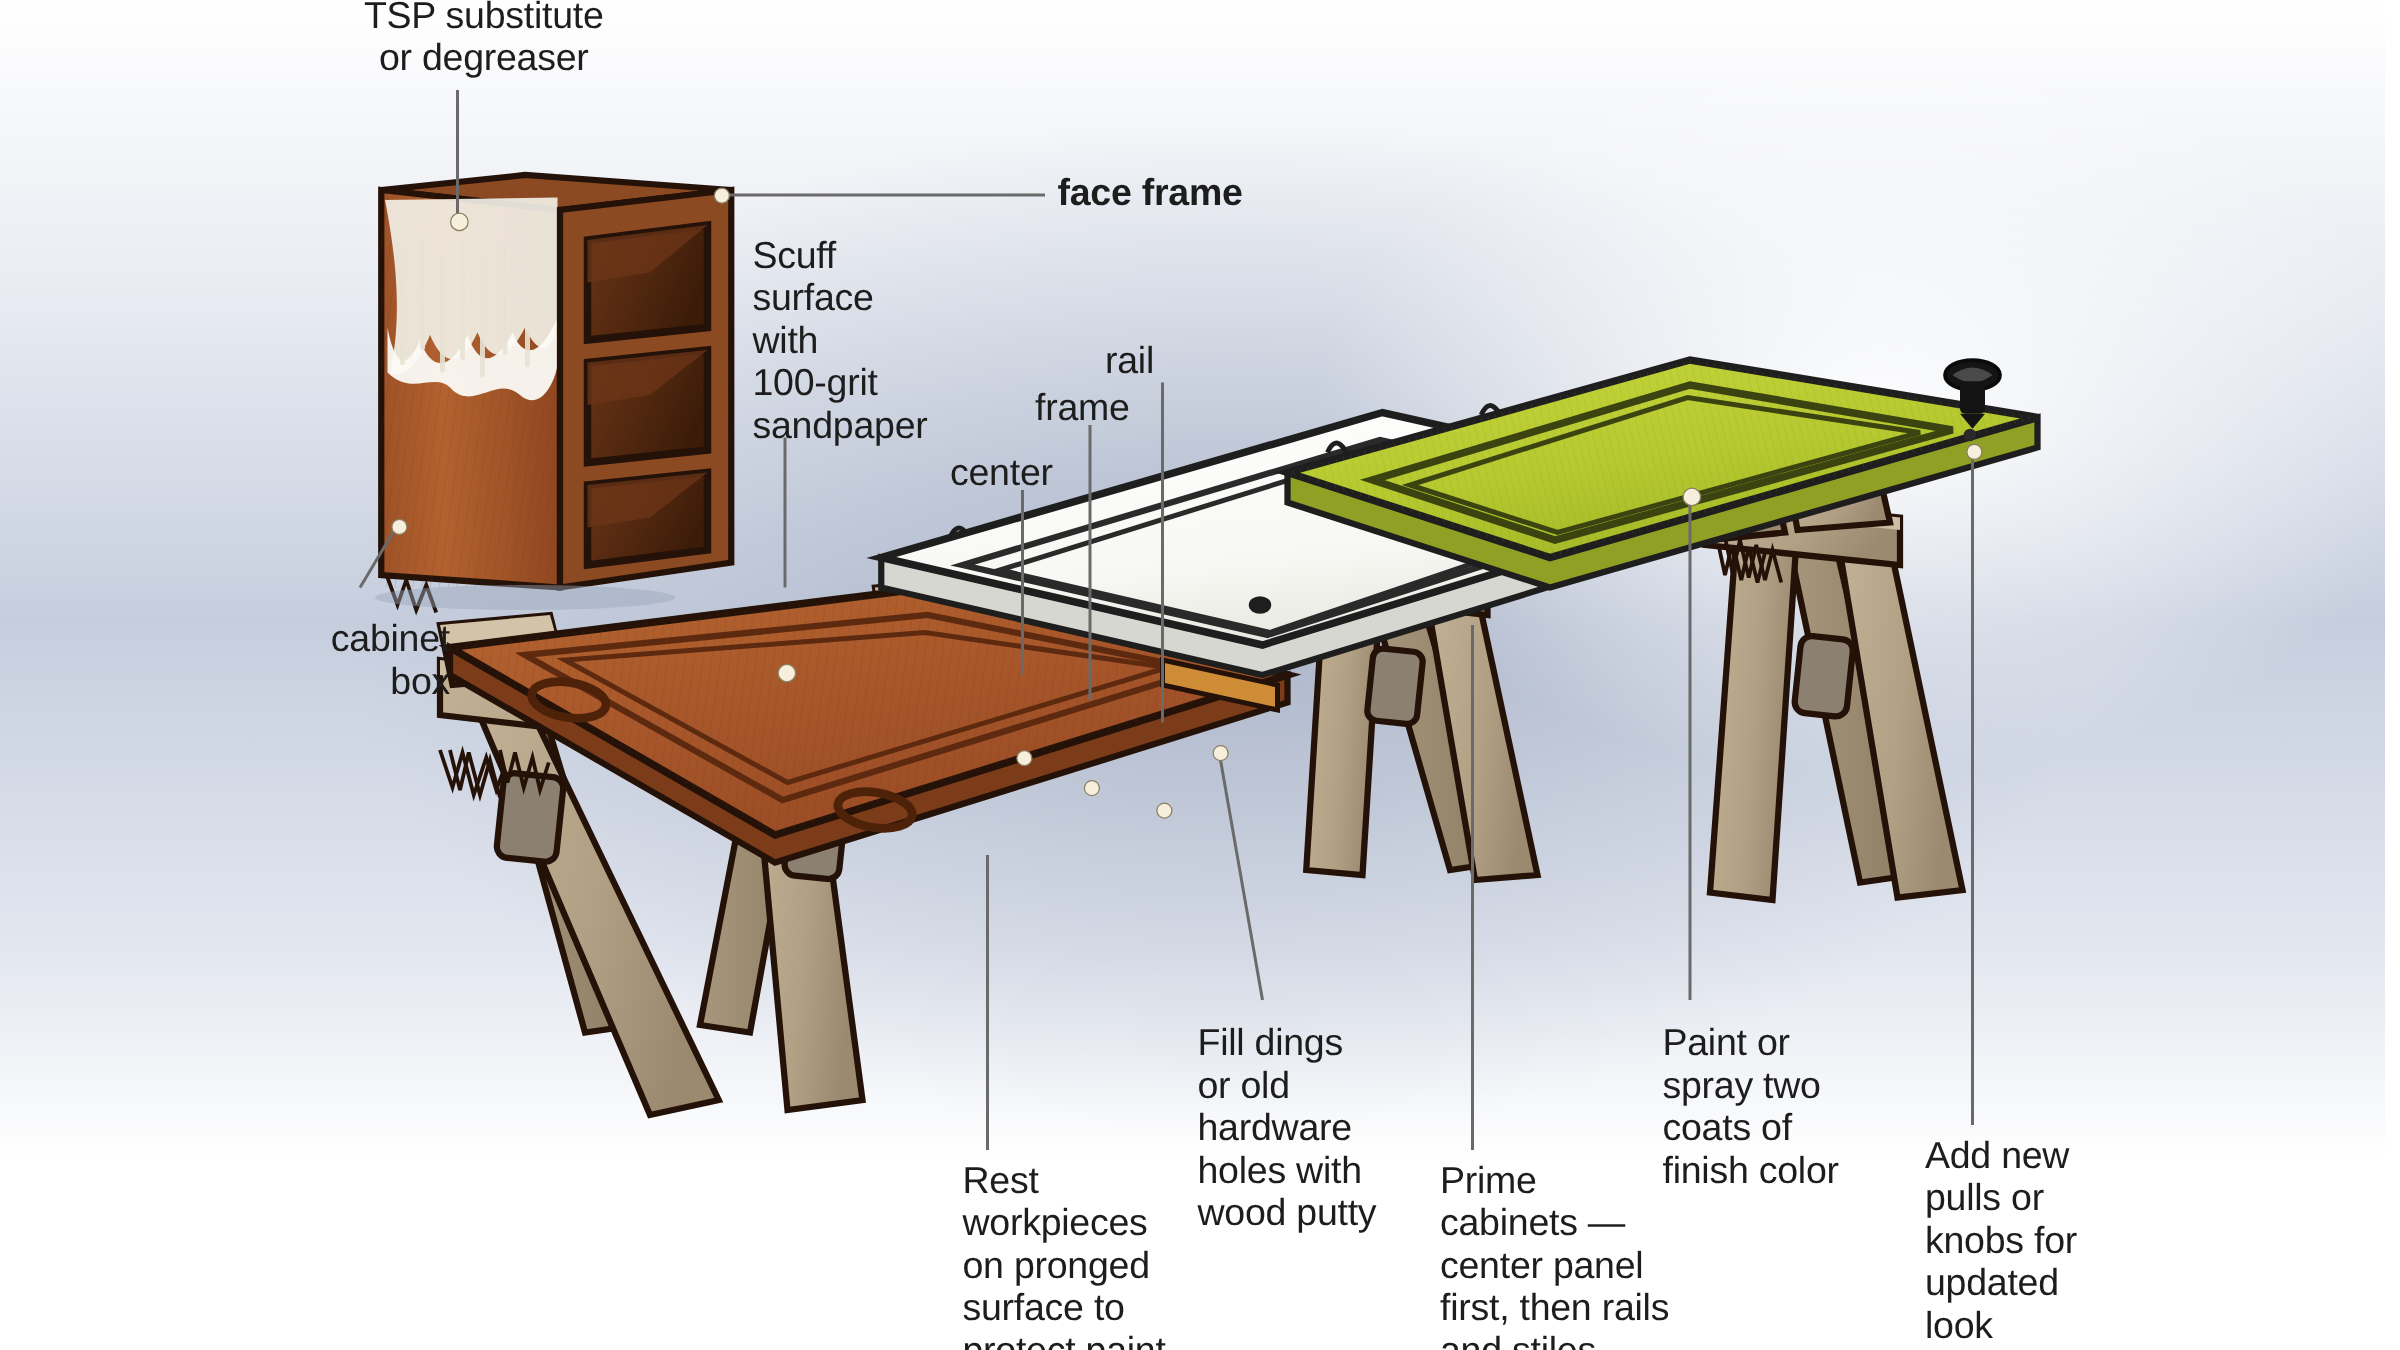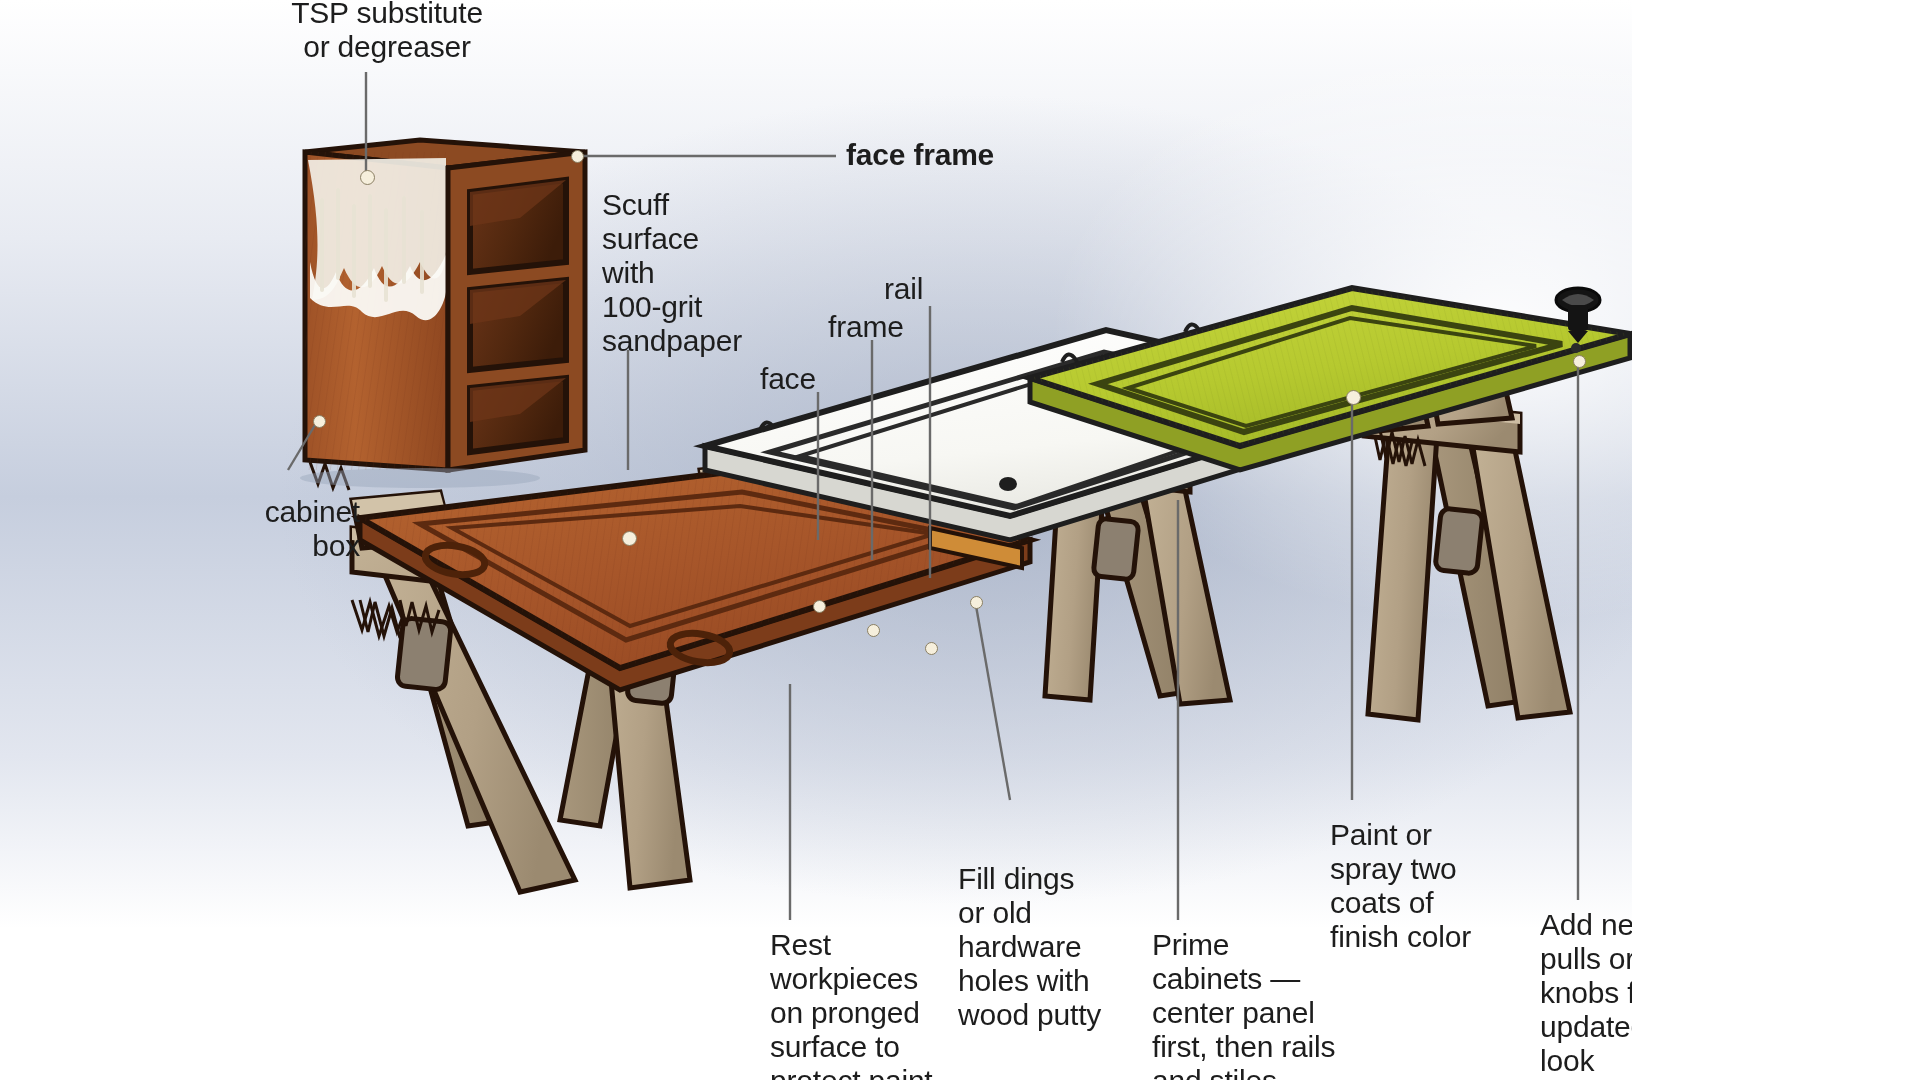--- a/index.html
+++ b/index.html
@@ -4,21 +4,21 @@
 <style>
   html,body{margin:0;padding:0;}
   body{
     width:1920px;height:1080px;
     background:#ffffff;
     font-family:"Liberation Sans", sans-serif;
     overflow:hidden;
   }
   #stage{
     position:relative;
-    width:1632px;height:1080px;
+    width:1908px;height:1080px;
     background:#bef264;
     overflow:hidden;
   }
   
   .bg-haze{
     position:absolute;left:0;top:0;width:1920px;height:1080px;
     background:
       radial-gradient(ellipse 640px 420px at 1500px 330px, rgba(255,255,255,0.95) 0%, rgba(255,255,255,0.0) 70%),
       radial-gradient(ellipse 900px 520px at 980px 500px, rgba(150,162,185,0.55) 0%, rgba(168,178,198,0.30) 45%, rgba(255,255,255,0) 78%),
       linear-gradient(180deg, rgba(255,255,255,1) 0%, rgba(232,235,242,1) 22%, rgba(198,206,222,1) 46%, rgba(226,230,239,1) 70%, rgba(255,255,255,1) 86%);
@@ -297,33 +297,33 @@
 
   <div class="lbl" style="left:602px;top:188px;width:160px;">Scuff
 surface
 with
 100-grit
 sandpaper</div>
 
   <div class="lbl" style="left:240px;top:495px;width:120px;text-align:right;">cabinet
 box</div>
 
-  <div class="lbl" style="left:760px;top:362px;">face</div>
+  <div class="lbl" style="left:760px;top:362px;">center</div>
 
   <div class="lbl" style="left:828px;top:310px;">frame</div>
 
   <div class="lbl" style="left:884px;top:272px;text-align:center;">rail</div>
 
   <div class="lbl" style="left:770px;top:928px;width:200px;">Rest
 workpieces
 on pronged
 surface to
 protect paint</div>
 
-  <div class="lbl" style="left:958px;top:818px;width:210px;margin-top:44px;">Fill dings
+  <div class="lbl" style="left:958px;top:818px;width:210px;">Fill dings
 or old
 hardware
 holes with
 wood putty</div>
 
   <div class="lbl" style="left:1152px;top:928px;width:220px;">Prime
 cabinets —
 center panel
 first, then rails
 and stiles</div>

